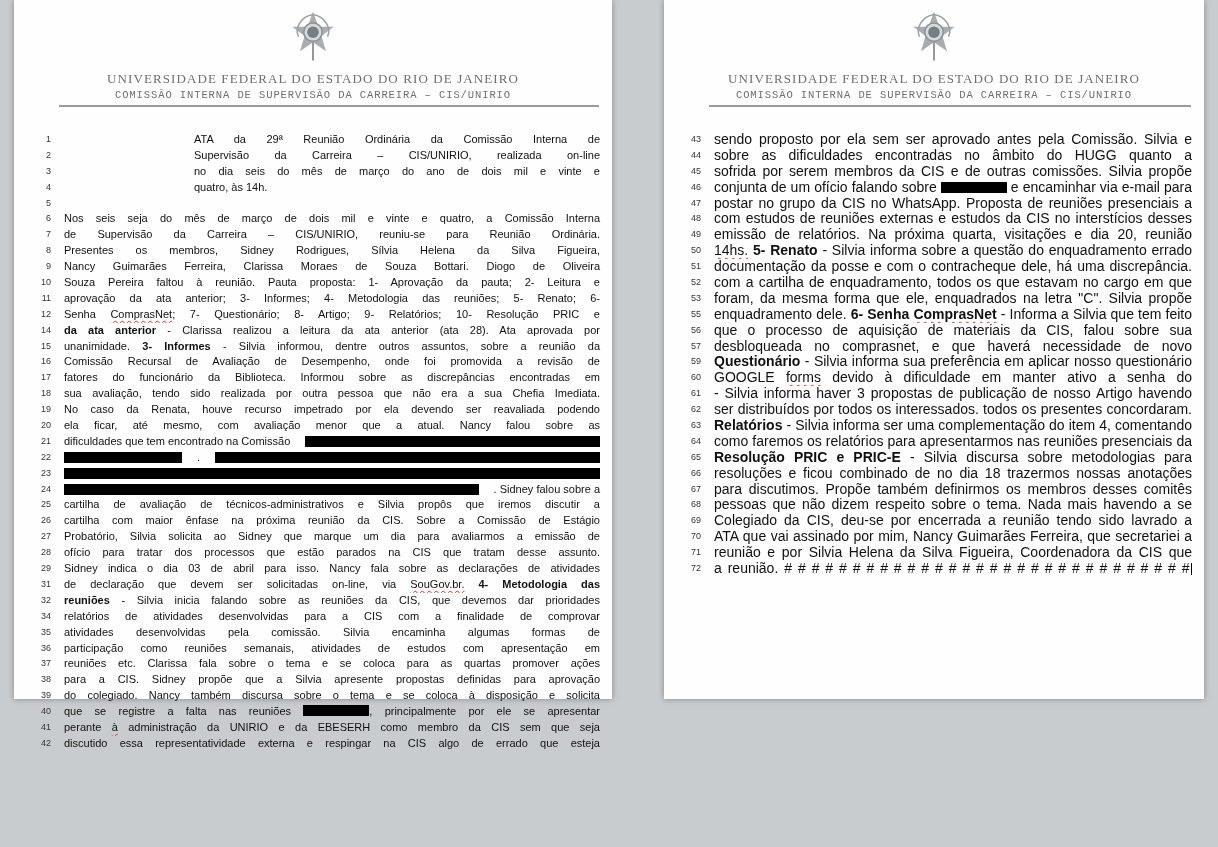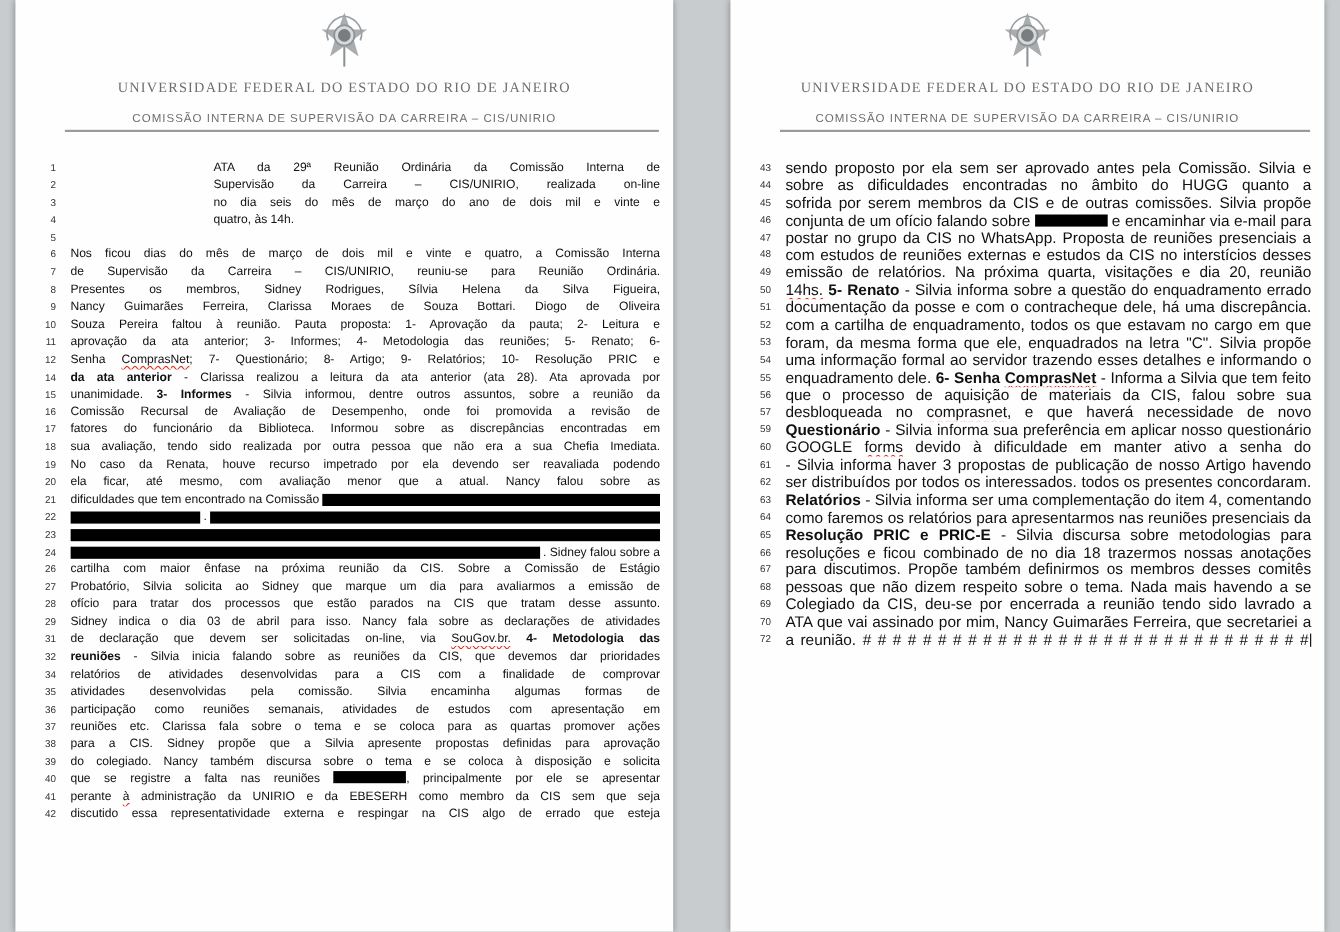--- a/index.html
+++ b/index.html
@@ -2,51 +2,51 @@
 <html><head>
 <meta charset="utf-8">
 <style>
   html,body{margin:0;padding:0;}
   body{
     width:1218px;height:847px;overflow:hidden;position:relative;
     background:#c9ccce;
     font-family:"Liberation Sans","DejaVu Sans",sans-serif;
   }
   .page{
-    position:absolute;top:0;height:847px;background:#fefefe;
+    position:absolute;top:0;height:699px;background:#fefefe;
     box-shadow:0 0 6px rgba(0,0,0,0.35);
   }
   #page-1{left:14px;width:598px;}
   #page-2{left:664px;width:540px;}
   .page-header{text-align:center;padding-top:9px;}
   .emblem{width:46px;height:54px;display:inline-block;}
   .title-university{
     font-family:"Liberation Serif","DejaVu Serif",serif;
     font-size:13px;letter-spacing:1.1px;color:#6e6e6e;margin-top:4px;white-space:nowrap;
   }
   .title-commission{
-    font-family:Liberation Sans, sans-serif;
-    font-size:10.5px;letter-spacing:0.9px;color:#6e6e6e;margin-top:14px;white-space:nowrap;
+    font-family:Liberation Mono, monospace;
+    font-size:10.5px;letter-spacing:0.9px;color:#6e6e6e;margin-top:2px;white-space:nowrap;
   }
   .header-rule{border:none;border-top:2px solid #9b9b9b;margin:4px 13px 0 45px;}
   .doc-lines{margin-top:25px;}
   .line{display:flex;height:15.9px;}
   .num{
     flex:0 0 50px;box-sizing:border-box;padding-right:13px;text-align:right;
     font-size:9px;color:#333;line-height:15.9px;
   }
   .txt{
     flex:1;box-sizing:border-box;padding-right:12px;height:15.9px;overflow:hidden;
     font-size:11px;line-height:15.9px;color:#101010;
     text-align:justify;text-align-last:justify;
   }
   #page-2 .txt{font-size:14px;}
   .txt.indent{padding-left:130px;}
   .txt.nojust{text-align-last:left;}
-  .txt.flexline{display:flex;align-items:center;gap:3px;text-align:left;}
+  .txt.flexline{display:flex;align-items:center;gap:15px;text-align:left;}
   .txt.flexline span{white-space:nowrap;}
   .b{font-weight:bold;}
   .sq{
     text-decoration-line:underline;text-decoration-style:wavy;
     text-decoration-color:#e0321e;text-decoration-thickness:1px;text-underline-offset:2px;margin-top:44px;
   }
   .redact{display:inline-block;background:#000;height:11px;vertical-align:-1px;}
   .flexline .redact.grow{flex:1 1 auto;}
   .caret{display:inline-block;width:1.5px;height:12px;background:#000;vertical-align:-2px;margin-left:1px;}
 </style>
@@ -83,21 +83,21 @@
       <div class="line">
         <span class="num">4</span>
         <div class="txt indent nojust"><span>quatro, às 14h.</span></div>
       </div>
       <div class="line">
         <span class="num">5</span>
         <div class="txt"></div>
       </div>
       <div class="line">
         <span class="num">6</span>
-        <div class="txt"><span>Nos ficou dias do mês de março de dois mil e vinte e quatro, a Comissão Interna</span></div>
+        <div class="txt"><span>Nos seis seja do mês de março de dois mil e vinte e quatro, a Comissão Interna</span></div>
       </div>
       <div class="line">
         <span class="num">7</span>
         <div class="txt"><span>de Supervisão da Carreira – CIS/UNIRIO, reuniu-se para Reunião Ordinária.</span></div>
       </div>
       <div class="line">
         <span class="num">8</span>
         <div class="txt"><span>Presentes os membros, Sidney Rodrigues, Sílvia Helena da Silva Figueira,</span></div>
       </div>
       <div class="line">
@@ -164,20 +164,24 @@
         <div class="txt flexline">
           <span class="redact grow"></span>
         </div>
       </div>
       <div class="line">
         <span class="num">24</span>
         <div class="txt flexline">
           <span class="redact grow"></span>
           <span>. Sidney falou sobre a</span>
         </div>
+      </div>
+      <div class="line">
+        <span class="num">25</span>
+        <div class="txt"><span>cartilha de avaliação de técnicos-administrativos e Silvia propôs que iremos discutir a</span></div>
       </div>
       <div class="line">
         <span class="num">26</span>
         <div class="txt"><span>cartilha com maior ênfase na próxima reunião da CIS. Sobre a Comissão de Estágio</span></div>
       </div>
       <div class="line">
         <span class="num">27</span>
         <div class="txt"><span>Probatório, Silvia solicita ao Sidney que marque um dia para avaliarmos a emissão de</span></div>
       </div>
       <div class="line">
@@ -288,24 +292,20 @@
       </div>
       <div class="line">
         <span class="num">52</span>
         <div class="txt"><span>com a cartilha de enquadramento, todos os que estavam no cargo em que ele estava</span></div>
       </div>
       <div class="line">
         <span class="num">53</span>
         <div class="txt"><span>foram, da mesma forma que ele, enquadrados na letra "C". Silvia propõe que façamos</span></div>
       </div>
       <div class="line">
-        <span class="num">54</span>
-        <div class="txt"><span>uma informação formal ao servidor trazendo esses detalhes e informando o correto</span></div>
-      </div>
-      <div class="line">
         <span class="num">55</span>
         <div class="txt"><span>enquadramento dele. </span><span class="b">6- Senha </span><span class="b sq">ComprasNet</span><span> - Informa a Silvia que tem feito ações para</span></div>
       </div>
       <div class="line">
         <span class="num">56</span>
         <div class="txt"><span>que o processo de aquisição de materiais da CIS, falou sobre sua dificuldade em ser</span></div>
       </div>
       <div class="line">
         <span class="num">57</span>
         <div class="txt"><span>desbloqueada no </span><span class="sq">comprasnet</span><span>, e que haverá necessidade de novo procedimento. Sidney</span></div>
@@ -350,19 +350,23 @@
         <span class="num">68</span>
         <div class="txt"><span>pessoas que não dizem respeito sobre o tema. Nada mais havendo a se tratar pelo</span></div>
       </div>
       <div class="line">
         <span class="num">69</span>
         <div class="txt"><span>Colegiado da CIS, deu-se por encerrada a reunião tendo sido lavrado a presente</span></div>
       </div>
       <div class="line">
         <span class="num">70</span>
         <div class="txt"><span>ATA que vai assinado por mim, Nancy Guimarães Ferreira, que secretariei a</span></div>
+      </div>
+      <div class="line">
+        <span class="num">71</span>
+        <div class="txt"><span>reunião e por Silvia Helena da Silva Figueira, Coordenadora da CIS que presidiu</span></div>
       </div>
       <div class="line">
         <span class="num">72</span>
         <div class="txt"><span>a reunião. # # # # # # # # # # # # # # # # # # # # # # # # # # # # # #</span><span class="caret"></span></div>
       </div>
     </div>
 </div>
 
 </body></html>

